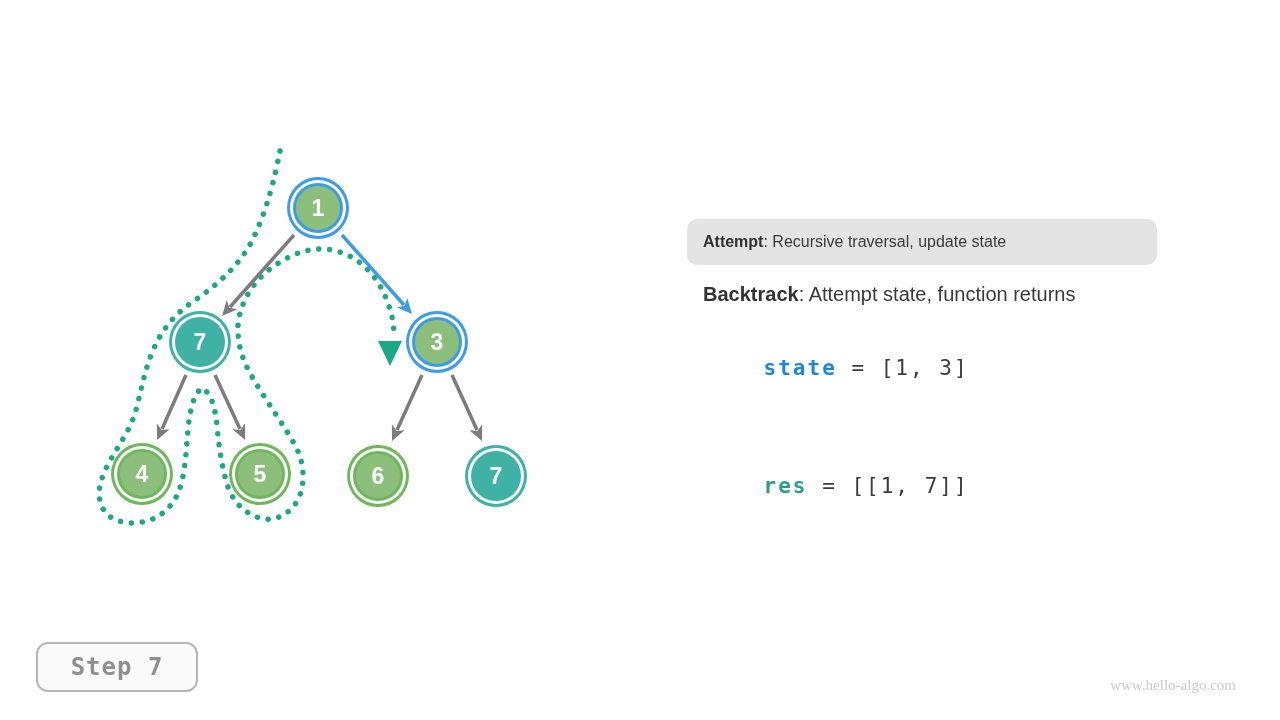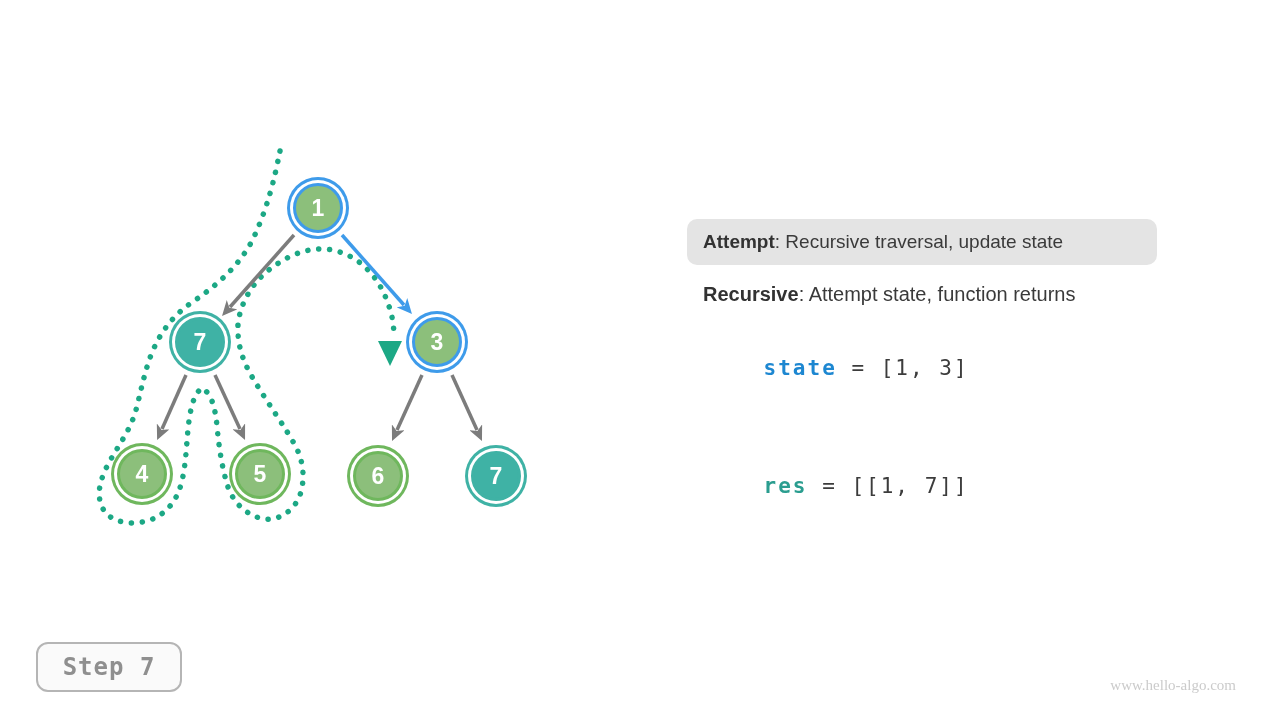--- a/index.html
+++ b/index.html
@@ -18,31 +18,31 @@
         border:3px solid;display:flex;align-items:center;justify-content:center;
         transform:translate(-50%,-50%);color:#fff;font-size:23px;font-weight:bold;}
   .fill-green{background:var(--green_fill);}
   .fill-teal{background:var(--teal);}
   .ring-blue{border-color:var(--blue);box-shadow:0 0 0 3px #fff,0 0 0 6px var(--blue);}
   .ring-green{border-color:var(--green_ring);box-shadow:0 0 0 3px #fff,0 0 0 6px var(--green_ring);}
   .ring-teal{border-color:var(--teal);box-shadow:0 0 0 3px #fff,0 0 0 6px var(--teal);}
 
   .attempt-box{position:absolute;left:687px;top:219px;width:470px;height:46px;box-sizing:border-box;
         background:var(--highlight);border-radius:10px;display:flex;align-items:center;
-        padding-left:16px;font-size:19px;color:var(--text);}
+        padding-left:16px;font-size:16px;color:var(--text);}
   .bold-label{font-weight:bold;color:#323232;}
   .backtrack-line{position:absolute;left:703px;top:283px;font-size:20px;color:var(--text);}
   .code-line{position:absolute;left:705px;font-family:"DejaVu Sans Mono",monospace;
         font-size:21px;letter-spacing:2px;color:#3c3c3c;white-space:pre;}
   .path-line{top:332px;}
   .res-line{top:450px;}
   .kw-path{color:var(--path_blue);font-weight:bold;}
   .kw-res{color:var(--res_teal);font-weight:bold;}
 
-  .step-box{position:absolute;left:36px;top:642px;width:146px;height:50px;box-sizing:border-box;
+  .step-box{position:absolute;left:36px;top:642px;width:162px;height:50px;box-sizing:border-box;
         border:2px solid var(--step_border);border-radius:12px;background:var(--step_bg);
         display:flex;align-items:center;justify-content:center;
         font-family:"DejaVu Sans Mono",monospace;font-size:24px;font-weight:bold;
         letter-spacing:1px;color:var(--step_text);}
   .watermark{position:absolute;right:44px;top:677px;font-family:Liberation Serif, serif;
         font-size:15px;color:var(--watermark);}
 </style>
 </head>
 <body>
 
@@ -112,21 +112,21 @@
     </div>
   <div class="node fill-teal  ring-teal" style="left:496px;top:476px">
       <span>7</span>
     </div>
 
   <div class="attempt-box">
     <span><span class="bold-label">Attempt</span><span>: Recursive traversal, update state</span></span>
   </div>
 
   <div class="backtrack-line">
-    <span class="bold-label">Recursive</span><span>: Attempt state, function returns</span>
+    <span class="bold-label">Backtrack</span><span>: Attempt state, function returns</span>
   </div>
 
   <div class="code-line path-line">
     <span class="kw-path">state</span><span> = [1, 3]</span>
   </div>
 
   <div class="code-line res-line">
     <span class="kw-res">res</span><span> = [[1, 7]]</span>
   </div>
 

